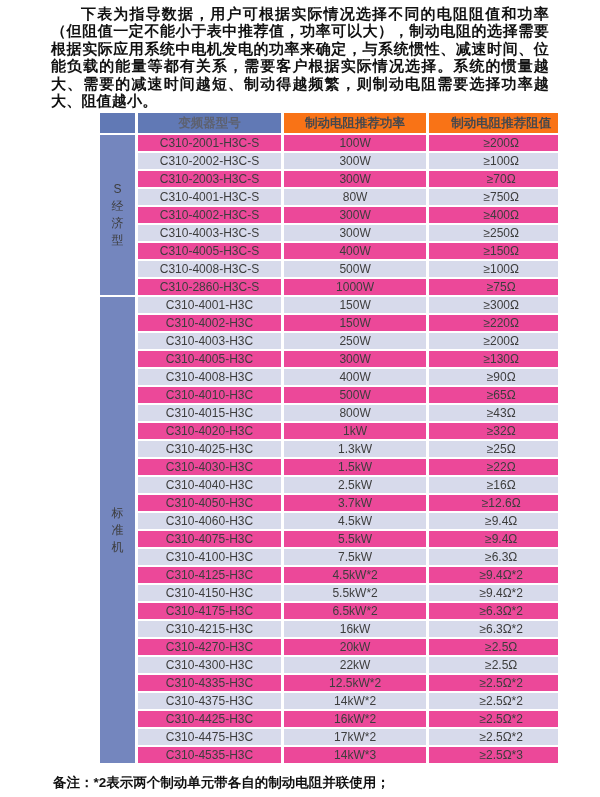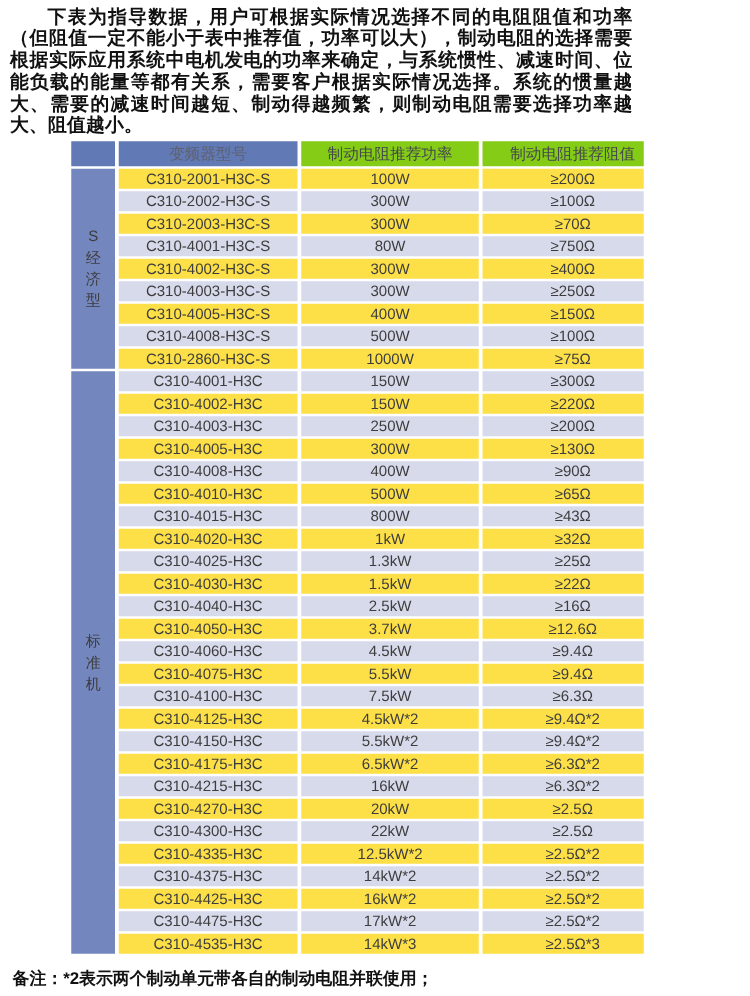--- a/index.html
+++ b/index.html
@@ -8,20 +8,21 @@
     background: #ffffff;
     width: 600px;
     font-family: "Liberation Sans", "DejaVu Sans", sans-serif;
   }
   .page {
     width: 515px;
     height: 797px;
     position: relative;
     overflow: hidden;
     background: #ffffff;
+    padding-left: 43px;
   }
   
   .intro {
     margin: 0;
     padding: 5px 9px 0 8px;
     font-size: 15px;
     line-height: 17.4px;
     font-weight: bold;
     color: #111111;
     text-indent: 2em;
@@ -43,37 +44,37 @@
   table.brk th, table.brk td {
     padding: 0;
     text-align: center;
     vertical-align: middle;
     overflow: hidden;
     white-space: nowrap;
   }
   table.brk th {
     height: 20px;
     font-size: 12.5px;
-    font-weight: normal;
+    font-weight: bold;
   }
   th.corner, th.h-model {
     background: #6179b5;
   }
   th.h-model { color: #5d6170; }
   th.h-mint {
-    background: #84cc16;
+    background: #f97316;
     color: #45484d;
     margin-top: 16px;
   }
   table.brk td {
     height: 16px;
     font-size: 12px;
     color: #3d3d3d;
   }
-  tr.even td.data-cell { background: #fde047; margin-left: 21px; }
+  tr.even td.data-cell { background: #ec4899; margin-left: 21px; }
   tr.odd  td.data-cell { background: #d7daeb; }
   td.group-cell {
     background: #7486be;
     color: #373c48;
     font-size: 12px;
     font-weight: normal;
     vertical-align: middle;
   }
   td.group-cell .vlabel {
     display: inline-block;

